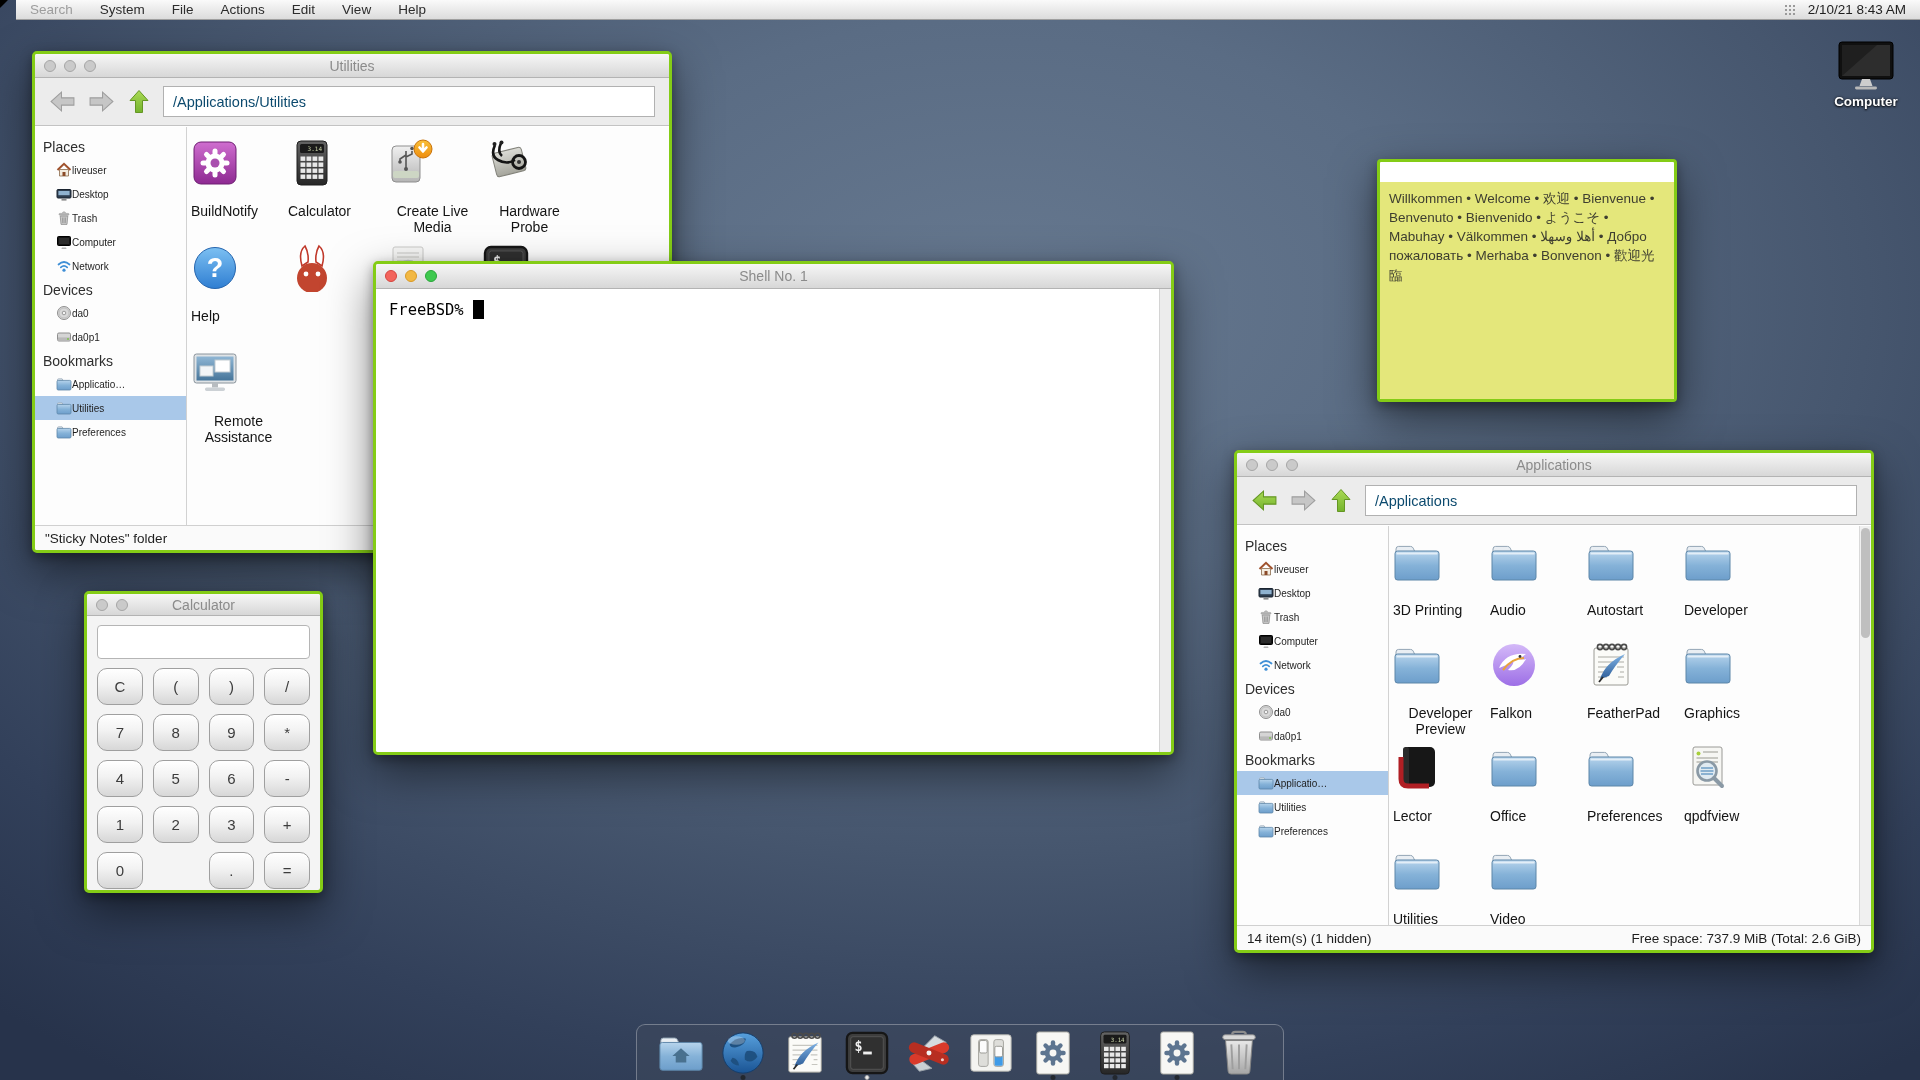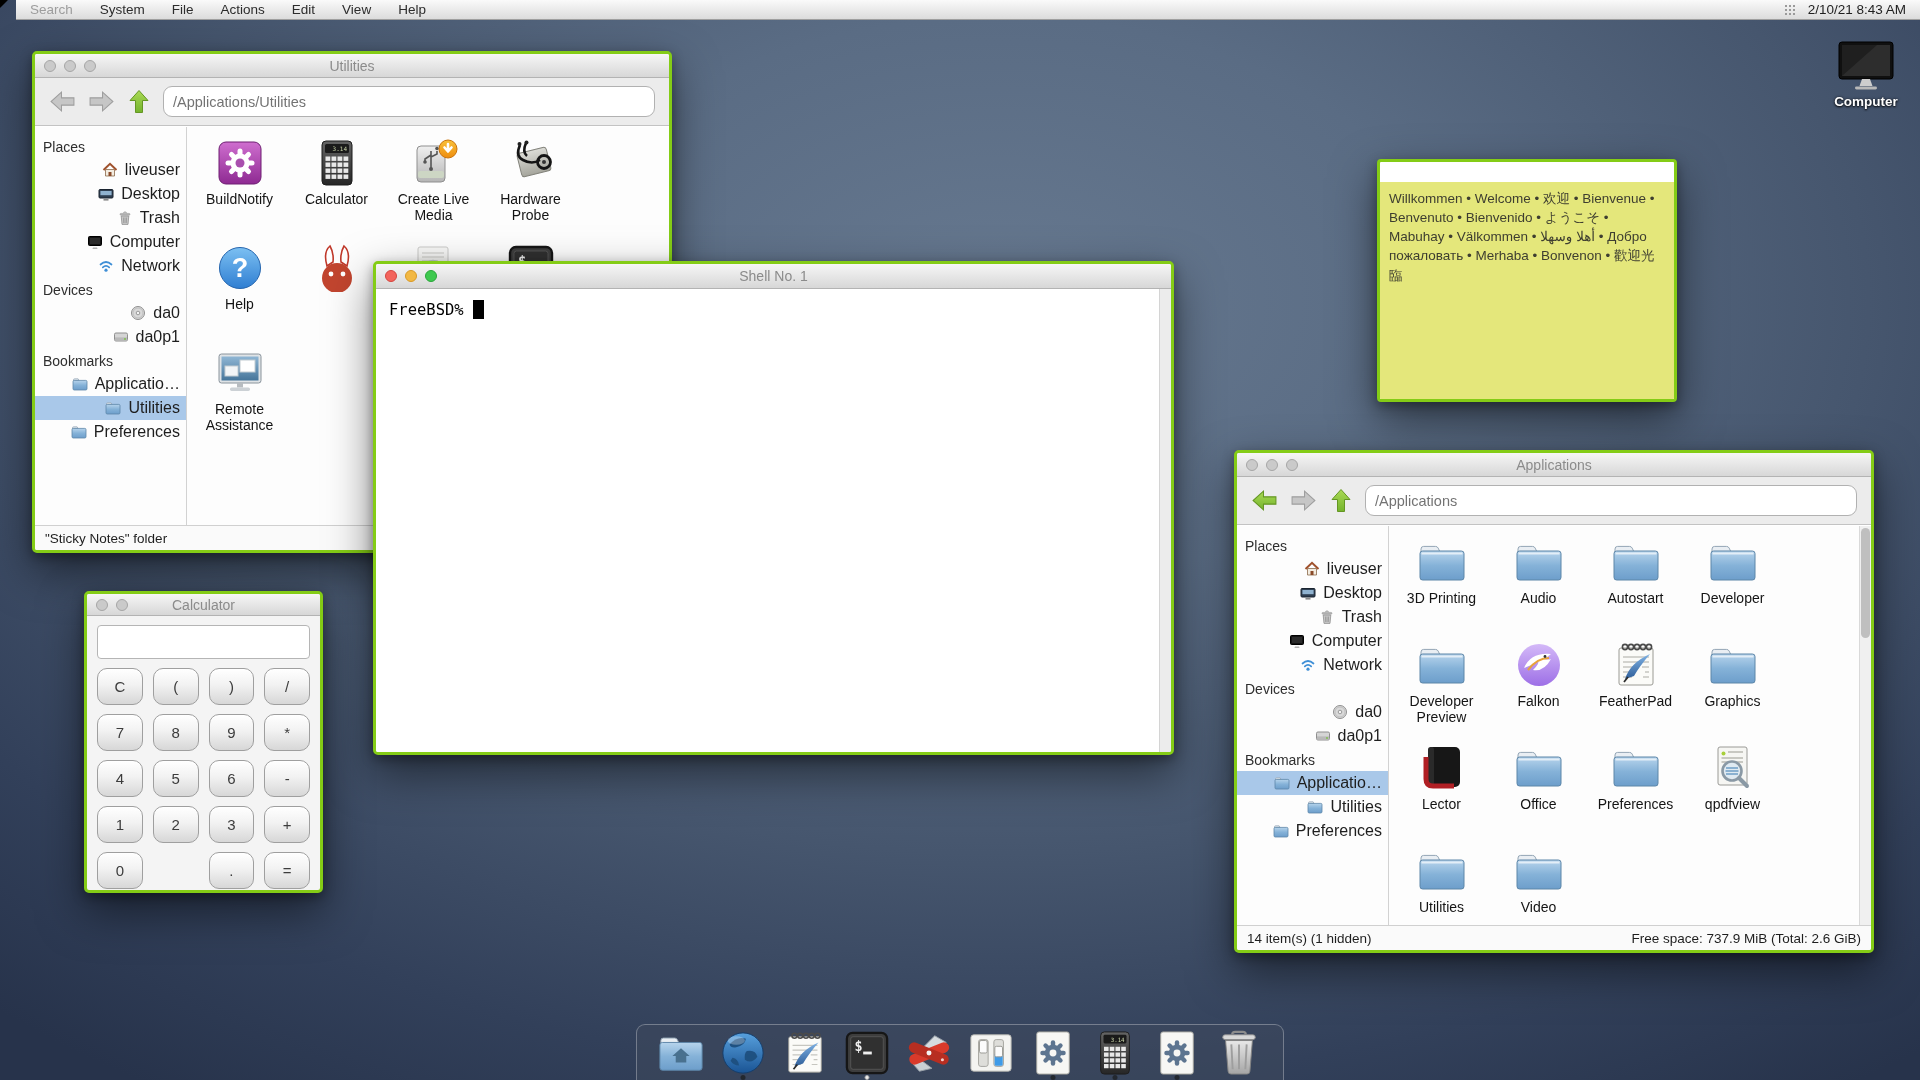--- a/index.html
+++ b/index.html
@@ -53,36 +53,36 @@
   
   .fm-toolbar{
     position:absolute; top:24px; left:0; right:0; height:48px;
     background:#ececec; border-bottom:1px solid #c3c3c3;
     display:flex; align-items:center; padding:0 14px; gap:12px;
   }
   .nav-btn{ display:inline-flex; }
   .nav-btn svg{ width:27px; height:23px; }
   .nav-btn.up svg{ width:24px; height:27px; }
   .pathfield{
-    flex:1; height:31px; background:#fff; border:1px solid #b1b1b1; border-radius:9px;
-    display:flex; align-items:center; padding:0 9px; font-size:14.5px; color:#737373;
+    flex:1; height:31px; background:#fff; border:1px solid #b1b1b1; border-radius:0;
+    display:flex; align-items:center; padding:0 9px; font-size:14.5px; color:#0c4a6e;
   }
   .fm-body{ position:absolute; top:73px; bottom:25px; left:0; right:0; display:flex; background:#fdfdfd; }
   .fm-sidebar{ width:152px; border-right:1px solid #d2d2d2; padding-top:8px; overflow:hidden; }
   .sb-header{ font-size:14px; color:#2e2e2e; padding:4px 8px 3px; }
-  .sb-item{ display:flex; align-items:center; gap:7px; padding:3px 6px 3px 21px; font-size:16px; color:#1e1e1e; height:24px;justify-content:flex-end; }
+  .sb-item{ display:flex; align-items:center; padding:3px 6px 3px 21px; font-size:10px; color:#1e1e1e; height:24px; }
   .sb-item .icn svg{ width:16px; height:16px; }
   .sb-item.selected{ background:#a9c8e9; }
   .fm-grid{
     flex:1; display:grid; grid-template-columns:repeat(4,97px);
     align-content:start; padding:12px 4px; position:relative;
   }
   .u-grid{ grid-auto-rows:105px; }
   .a-grid{ grid-auto-rows:103px; }
-  .grid-item{ display:flex; flex-direction:column; align-items:center; gap:4px; }
+  .grid-item{ display:flex; flex-direction:column; align-items:flex-start; gap:16px; }
   .grid-item .icn svg{ width:48px; height:48px; }
   .grid-label{ font-size:14px; color:#141414; text-align:center; line-height:1.15; max-width:95px; }
   .fm-status{
     position:absolute; bottom:0; left:0; right:0; height:25px;
     background:#fafafa; border-top:1px solid #d0d0d0;
     display:flex; align-items:center; justify-content:space-between;
     padding:0 10px; font-size:13.5px; color:#1e1e1e;
   }
   .scrollbar{ position:absolute; top:73px; bottom:25px; right:0; width:12px;
     background:#f0f0f0; border-left:1px solid #d9d9d9; }

